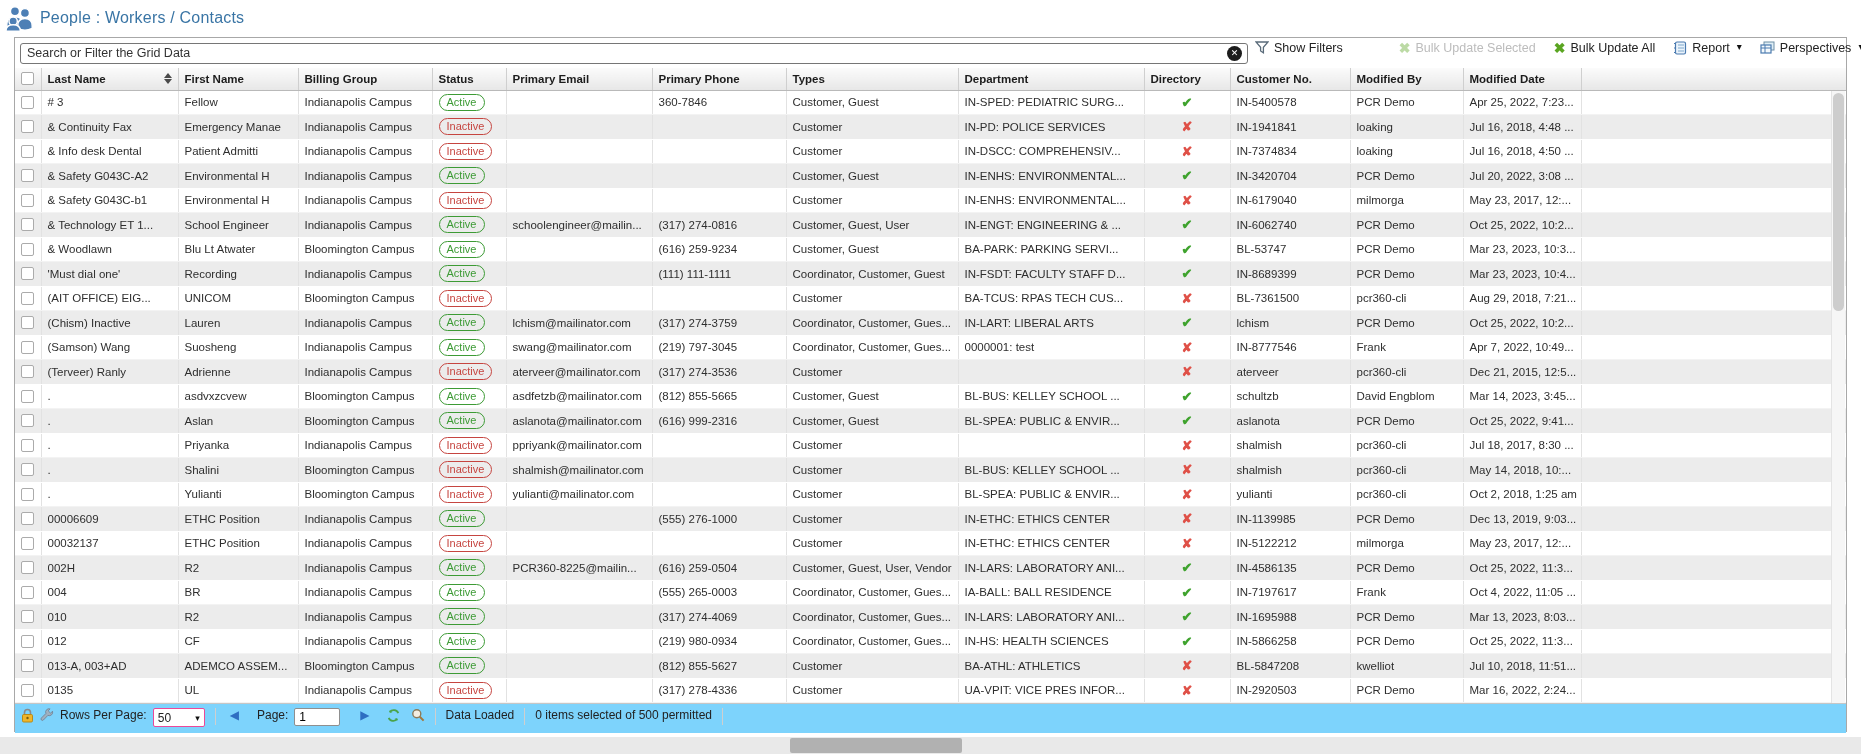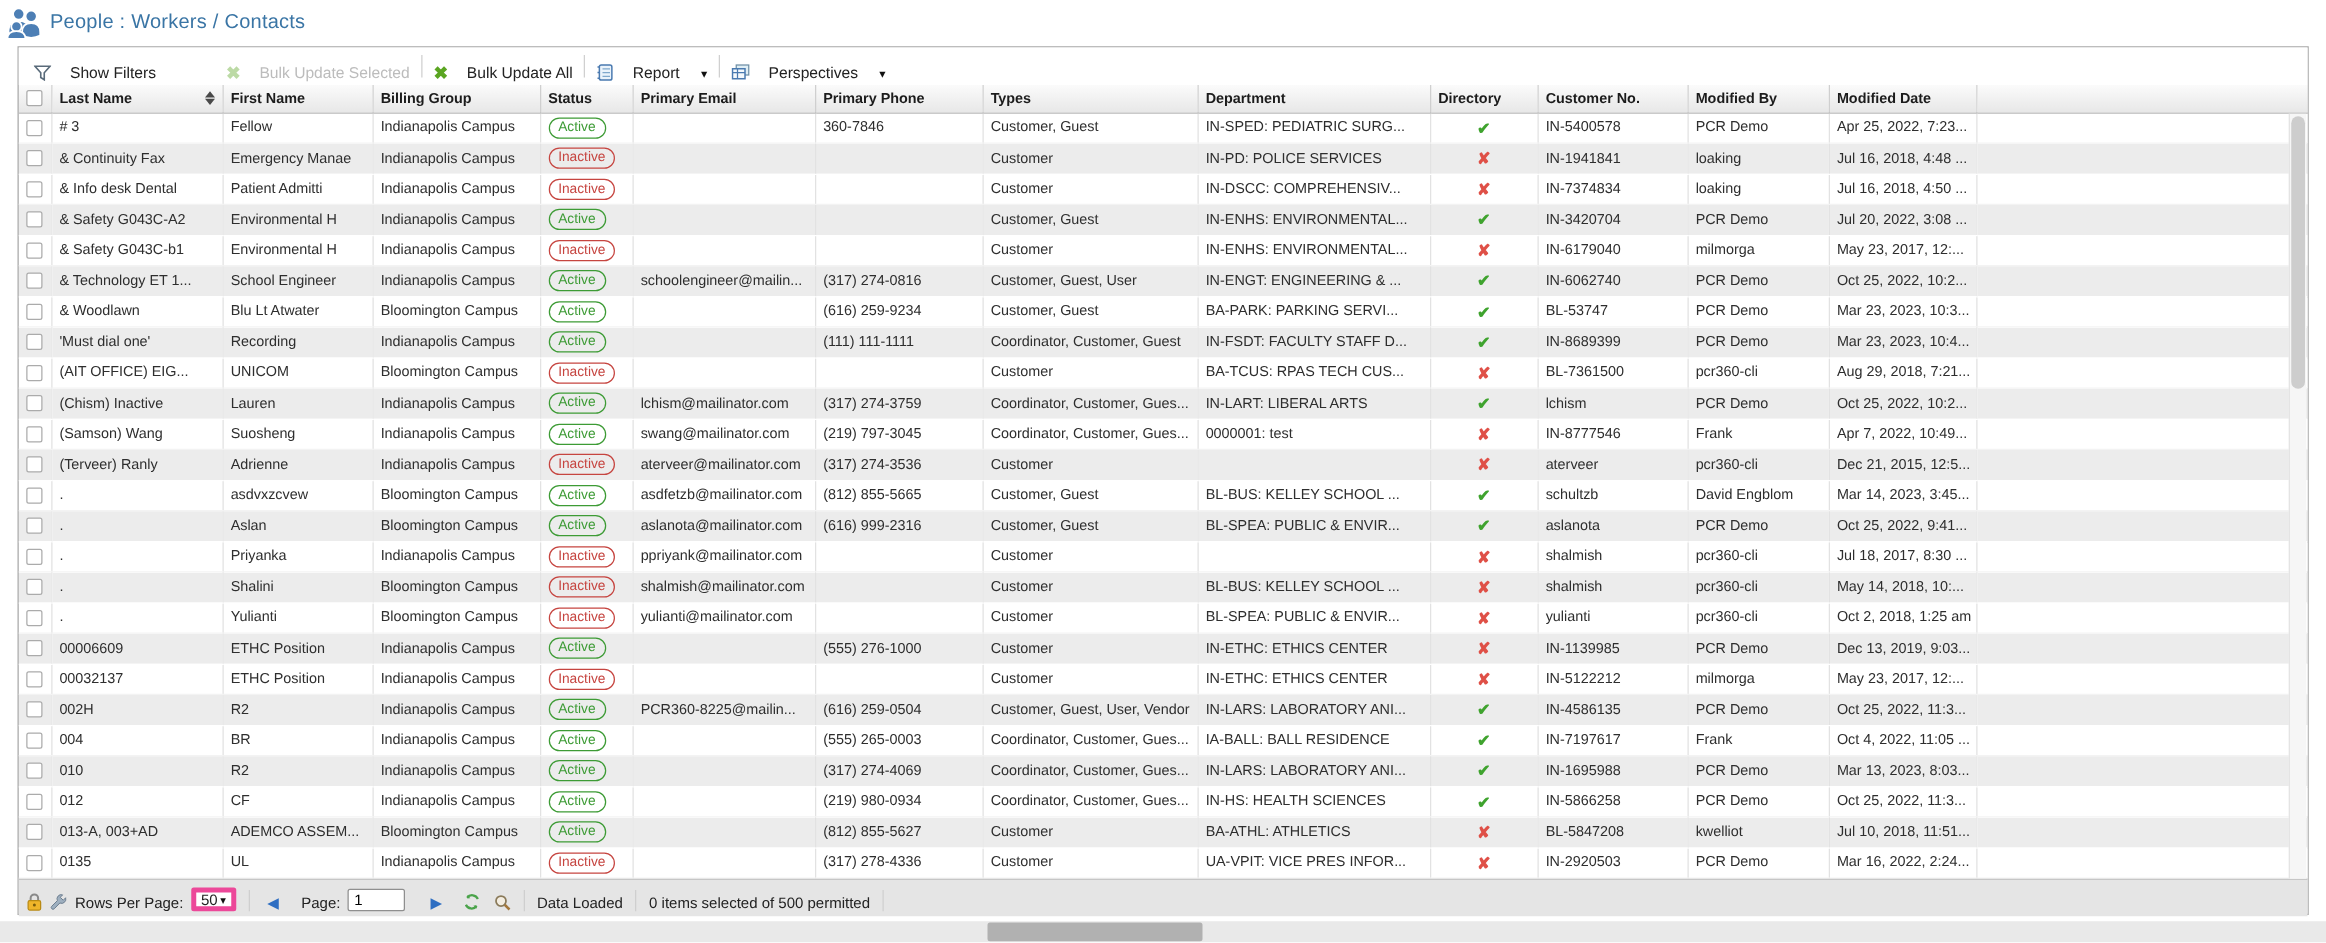--- a/index.html
+++ b/index.html
@@ -21,21 +21,21 @@
   .toolbar { height:30px; flex:0 0 30px; display:flex; align-items:center;
              padding:0 5px; background:#fff; }
   .search-wrap { position:relative; flex:0 0 1228px; height:21px; }
   .search-wrap input { width:100%; height:21px; border:1px solid #767676; border-radius:3px;
              padding:0 24px 0 6px; font-size:12.5px; color:#222;
              font-family:"Liberation Sans", sans-serif; outline:none; }
   .search-wrap input::placeholder { color:#333; opacity:1; }
   .clear-btn { position:absolute; right:6px; top:3px; width:15px; height:15px; border-radius:50%;
              background:#1c1c1c; color:#fff; font-size:9px; line-height:15px; text-align:center;
              cursor:pointer; }
-  .tb-btn { display:flex; align-items:flex-end; gap:15px; font-size:12.5px; color:#222;
+  .tb-btn { display:flex; align-items:flex-start; gap:5px; font-size:12.5px; color:#222;
             padding:0 7px; height:24px; cursor:pointer; white-space:nowrap; }
   .tb-btn .caret { font-size:10px; color:#111; margin-left:2px; }
   .tb-btn.disabled { color:#bcbcbc; }
   .tb-btn.disabled .bulk-x { opacity:.4; }
   .bulk-x { color:#5aa521; font-weight:bold; font-size:14px; line-height:14px; }
   .vsep { width:1px; height:18px; background:#d0d0d0; margin:0 2px; }
   .mls { margin-left:42px; }
 
   
   .grid-table { table-layout:fixed; border-collapse:collapse; width:100%; flex:0 0 auto; }
@@ -65,25 +65,25 @@
   .dir.yes { color:#3fa32e; }
   .dir.no  { color:#df5047; }
 
   
   .vscroll { position:absolute; right:1px; top:53px; width:14px; height:612px;
              background:#f6f6f6; border-left:1px solid #e4e4e4; }
   .vthumb { position:absolute; left:1px; top:2px; width:11px; height:218px;
             background:#cdcdcd; border-radius:6px; }
 
   
-  .gfooter { flex:0 0 30px; margin-top:auto; border-top:1px solid #c6c6c6; background:#e5e5e5;
-             display:flex; align-items:flex-end; padding:4px 6px; gap:6px; font-size:12px; color:#222; }
+  .gfooter { flex:0 0 30px; margin-top:auto; border-top:1px solid #c6c6c6; background:#7dd3fc;
+             display:flex; align-items:flex-start; padding:4px 6px; gap:6px; font-size:12px; color:#222; }
   .gfooter .fsep { width:1px; height:17px; background:#cfcfcf; margin:0 4px; }
   .fake-select { display:inline-flex; align-items:center; justify-content:space-between;
-             width:36px; height:19px; border:4px solid #ec4899; border-radius:2px; background:#fff;
+             width:52px; height:19px; border:1px solid #ec4899; border-radius:2px; background:#fff;
              font-size:12px; padding:0 4px; cursor:pointer; }
   .fake-select .caret { font-size:9px; color:#111; }
   .page-input { width:46px; height:18px; border:1px solid #8f8f8f; border-radius:2px;
              font-size:12px; padding:0 4px; font-family:"Liberation Sans", sans-serif; }
   .pg-arrow { font-size:12px; color:#2e6ec2; cursor:pointer; padding:0 4px; }
   .ficon { display:inline-flex; align-items:center; cursor:pointer; }
 
   
   .hscroll { position:absolute; left:0; top:737px; width:1861px; height:17px; background:#e9e9e9; }
   .hthumb { position:absolute; left:790px; top:1px; width:172px; height:15px;
@@ -104,20 +104,26 @@
         <circle cx="9" cy="19" r="4.6" stroke="#fff" stroke-width="1.6"></circle>
         <path d="M1 30 q0 -7 8 -7 q8 0 8 7 z" stroke="#fff" stroke-width="1.6"></path>
       </g>
     </svg>
     <span class="page-title">People : Workers / Contacts</span>
   </div>
 
   <div class="panel">
 
     <div class="toolbar">
+      <div class="search-wrap">
+        <input type="text" placeholder="Search or Filter the Grid Data" style="">
+        <span class="clear-btn">
+          <span>✕</span>
+        </span>
+      </div>
       <div class="tb-btn">
         <svg width="14" height="13" viewBox="0 0 14 13">
           <path d="M1 1 h12 l-4.6 5.2 v5.6 l-2.8 -1.8 v-3.8 z" fill="none" stroke="#5a6b7a" stroke-width="1.3"></path>
         </svg>
         <span>Show Filters</span>
       </div>
       <div class="tb-btn disabled mls">
         <span class="bulk-x">✖</span>
         <span>Bulk Update Selected</span>
       </div>

